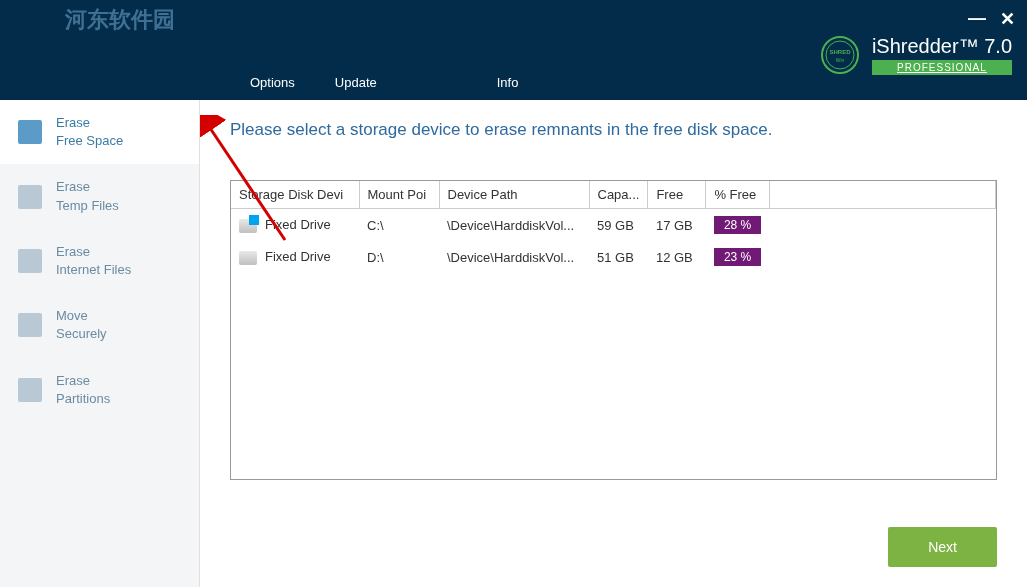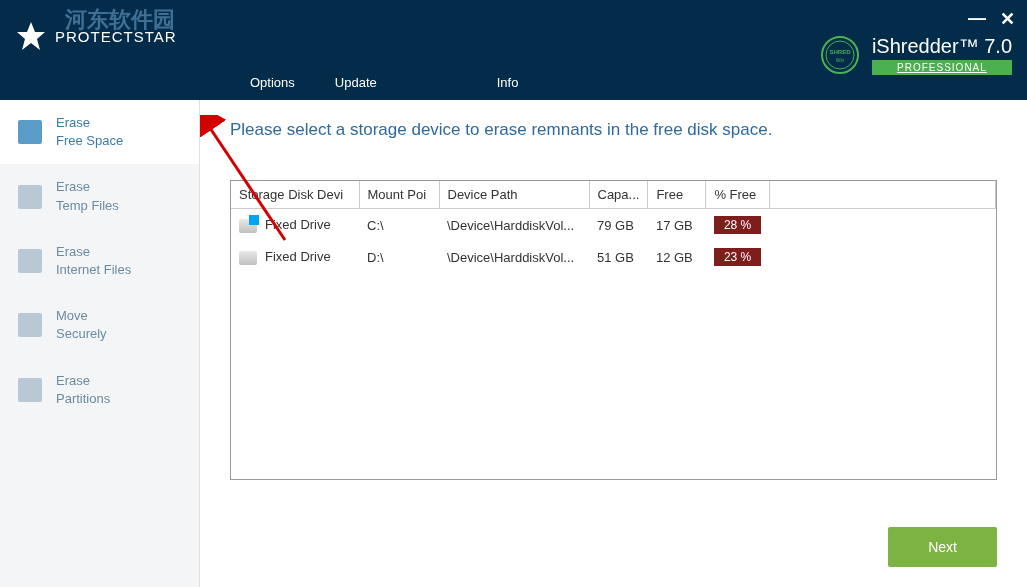--- a/index.html
+++ b/index.html
@@ -39,36 +39,30 @@
     th { text-align: left; padding: 6px 8px; border-right: 1px solid #ccc; border-bottom: 1px solid #ccc; font-weight: normal; color: #333; background: #fff; white-space: nowrap; overflow: hidden; }
     th.col-device { width: 128px; }
     th.col-mount { width: 80px; }
     th.col-path { width: 150px; }
     th.col-cap { width: 56px; }
     th.col-free { width: 58px; }
     th.col-pct { width: 64px; }
     td { padding: 7px 8px; color: #333; white-space: nowrap; overflow: hidden; }
     .drive-icon { display: inline-block; width: 18px; height: 14px; background: linear-gradient(#e8e8e8, #c0c0c0); border-radius: 2px; margin-right: 8px; vertical-align: middle; position: relative; }
     .drive-icon.win::after { content: ""; position: absolute; right: -2px; top: -4px; width: 10px; height: 10px; background: #00a4ef; }
-    .pct-badge { background: #7f1d1d; color: #fff; padding: 2px 10px; font-size: 12px; display: inline-block; min-width: 40px; text-align: right; }
+    .pct-badge { background: #701a75; color: #fff; padding: 2px 10px; font-size: 12px; display: inline-block; min-width: 40px; text-align: right; }
     
     .next-btn { position: absolute; bottom: 20px; right: 30px; background: #7cb342; color: #fff; border: none; padding: 12px 40px; font-size: 14px; cursor: pointer; border-radius: 2px; }
     
     .arrow-overlay { position: absolute; top: 115px; left: 200px; width: 100px; height: 130px; pointer-events: none; z-index: 10; }
   </style>
 </head>
 <body>
 
 <div class="header">
-  <div class="logo-area">
-    <svg class="logo-star" viewBox="0 0 32 32">
-      <polygon points="16,2 20,12 30,12 22,19 25,30 16,23 7,30 10,19 2,12 12,12" fill="#fff"></polygon>
-    </svg>
-    <span class="brand-text">PROTECTSTAR</span>
-  </div>
   <div class="watermark">河东软件园</div>
 
   <div class="menu-bar">
     <div class="menu-item">Options</div>
     <div class="menu-item">Update</div>
     <div class="menu-item" style="margin-left:80px;">Info</div>
   </div>
 
   <div class="header-right">
     <svg class="shred-badge" viewBox="0 0 40 40">
@@ -132,21 +126,21 @@
             <th class="col-free">Free</th>
             <th class="col-pct">% Free</th>
             <th></th>
           </tr>
         </thead>
         <tbody>
           <tr>
             <td><span class="drive-icon win"></span><span>Fixed Drive</span></td>
             <td>C:\</td>
             <td>\Device\HarddiskVol...</td>
-            <td>79 GB</td>
+            <td>59 GB</td>
             <td>17 GB</td>
             <td><span class="pct-badge">28 %</span></td>
             <td></td>
           </tr>
           <tr>
             <td><span class="drive-icon"></span><span>Fixed Drive</span></td>
             <td>D:\</td>
             <td>\Device\HarddiskVol...</td>
             <td>51 GB</td>
             <td>12 GB</td>

